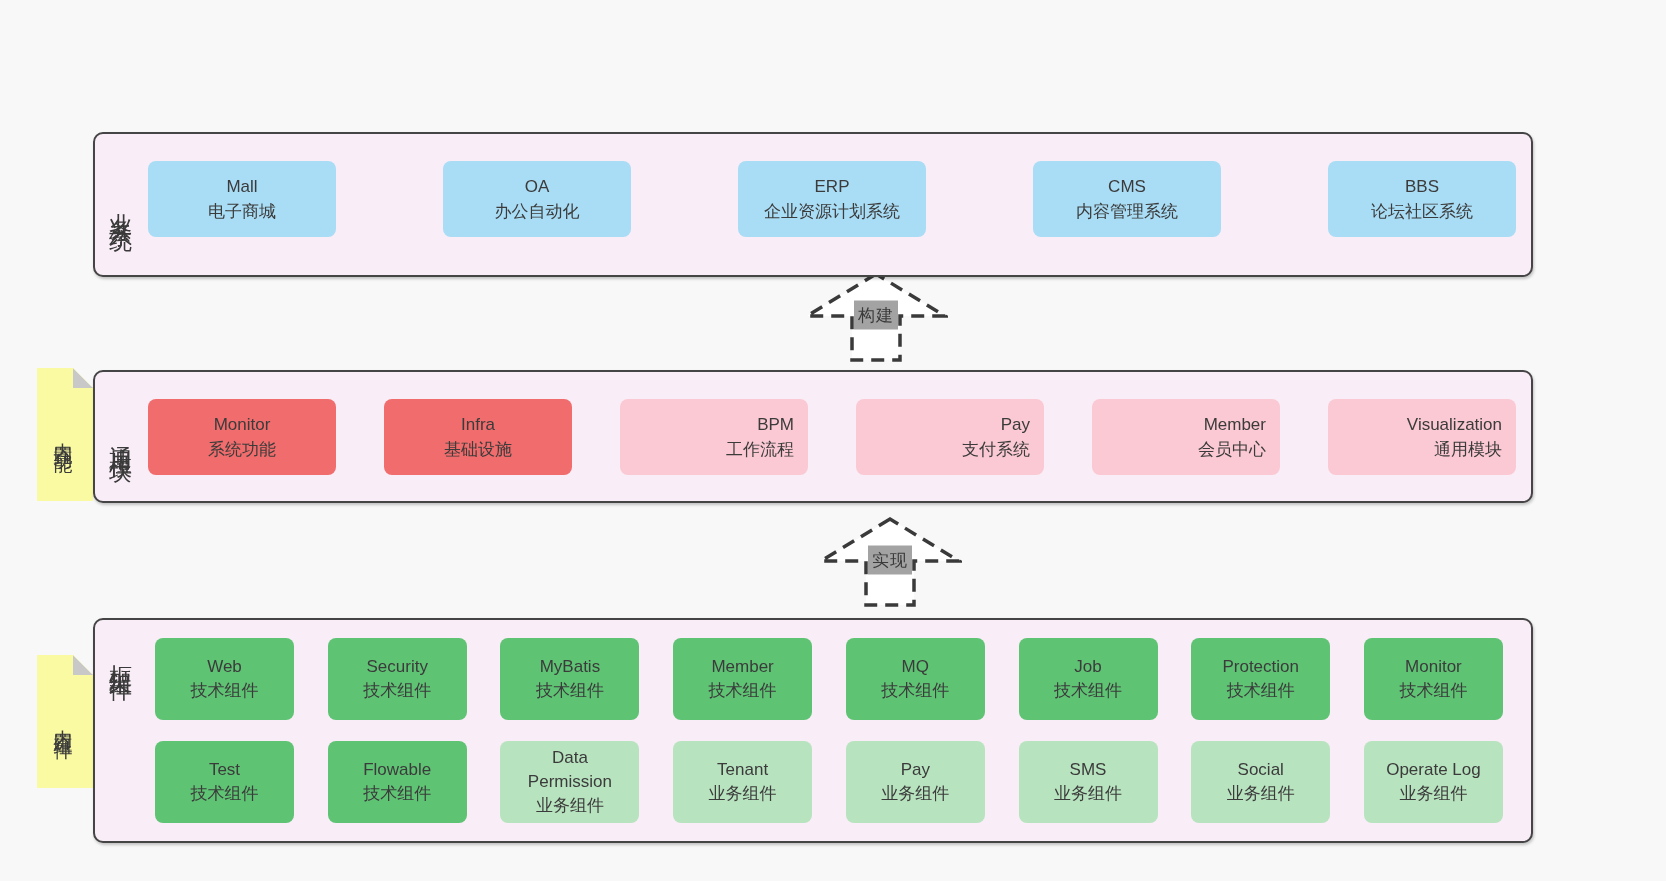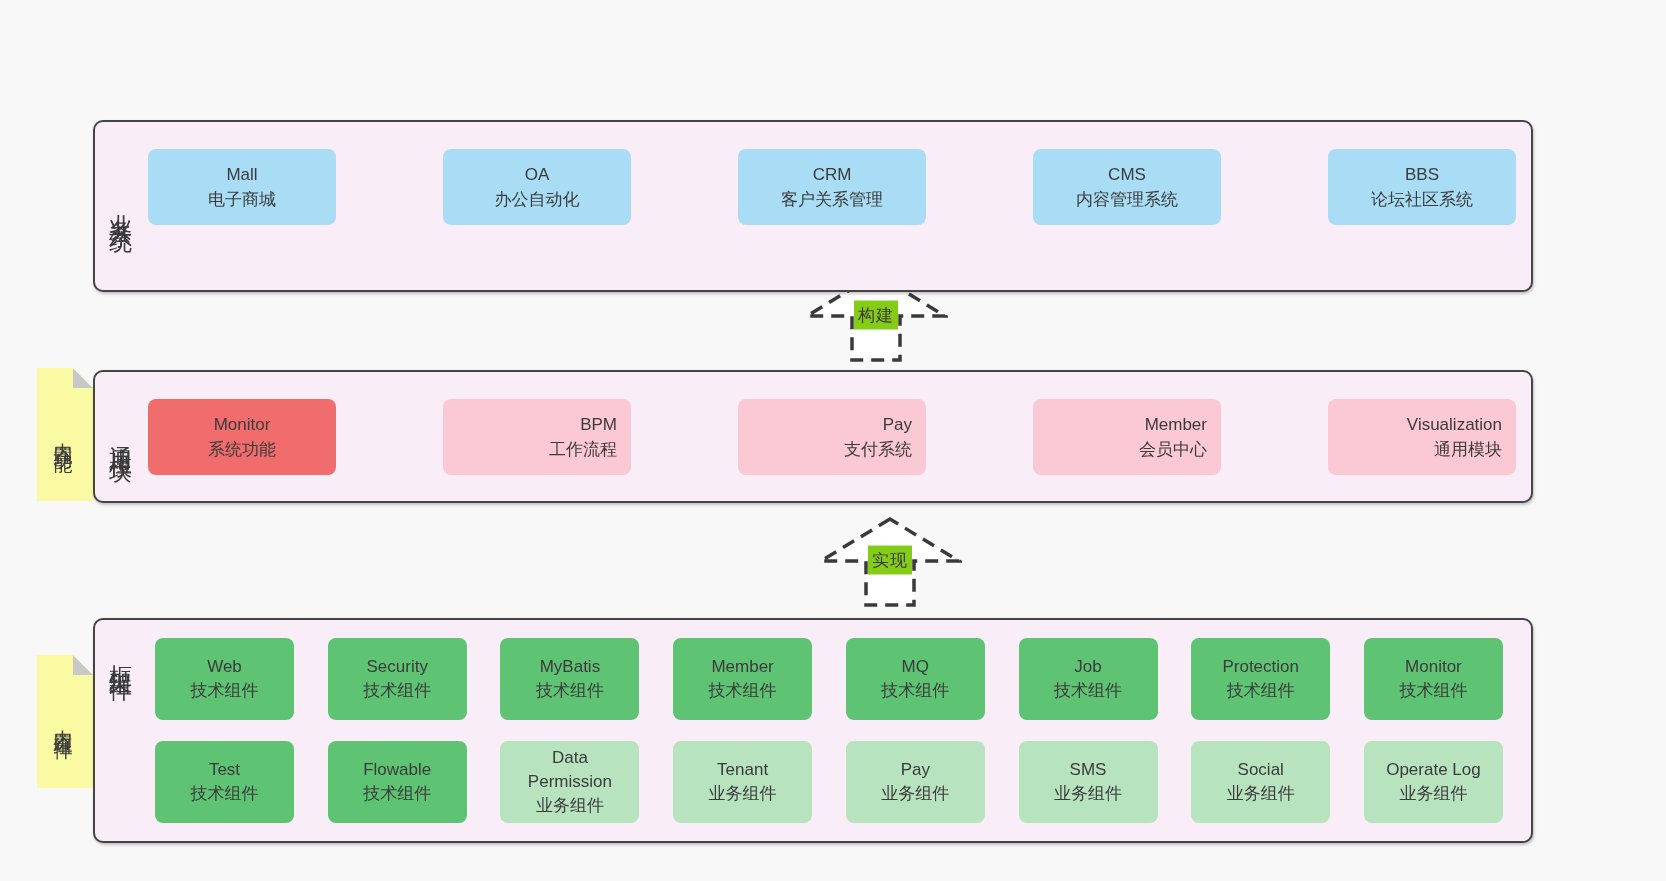--- a/index.html
+++ b/index.html
@@ -6,21 +6,21 @@
   .canvas{
     position:relative;width:1666px;height:881px;background:#f8f8f8;overflow:hidden;
     font-family:"Liberation Sans","DejaVu Sans",sans-serif;color:#3b3b3b;
   }
   
   .layer{
     position:absolute;left:93px;width:1440px;box-sizing:border-box;
     background:#f9eef7;border:2px solid #454545;border-radius:10px;
     box-shadow:1px 2px 3px rgba(0,0,0,.22);z-index:2;
   }
-  #layer-business{top:120px;height:172px;}
+  #layer-business{top:132px;height:145px;}
   #layer-modules{top:370px;height:133px;}
   #layer-components{top:618px;height:225px;text-decoration:underline;}
   .layer-label{
     position:absolute;left:11px;top:50%;transform:translateY(-50%);
     writing-mode:vertical-rl;text-orientation:upright;
     font-size:23px;letter-spacing:5px;color:#3a3a3a;white-space:nowrap;
   }
   #layer-components .layer-label{top:26px;transform:none;}
   
   .row{position:absolute;display:flex;justify-content:space-between;}
@@ -54,21 +54,21 @@
     writing-mode:vertical-rl;text-orientation:upright;
     font-size:19px;letter-spacing:4px;color:#3a3a3a;white-space:nowrap;padding-right:4px;
   }
   
   .arrow{position:absolute;width:144px;height:92px;z-index:1;}
   #arrow-build{left:804px;top:271px;}
   #arrow-implement{left:818px;top:516px;}
   .arrow svg{display:block;}
   .arrow-label{
     position:absolute;left:50%;top:44px;transform:translate(-50%,-50%);
-    background:#84cc16;padding:3px 4px;font-size:17px;color:#3a3a3a;letter-spacing:1px;white-space:nowrap;
+    background:#a3a3a3;padding:3px 4px;font-size:17px;color:#3a3a3a;letter-spacing:1px;white-space:nowrap;
   }
 </style>
 </head>
 <body>
 
 <div class="canvas">
 
   <div class="tag" id="tag-modules">
     <svg class="tag-fold" width="20" height="20" viewBox="0 0 20 20">
         <polygon points="0,0 20,20 0,20" fill="#c8c8c8"></polygon>
@@ -100,41 +100,45 @@
     <div class="row row-6">
       <div class="box blue">
         <span>Mall</span>
         <span>电子商城</span>
       </div>
       <div class="box blue">
         <span>OA</span>
         <span>办公自动化</span>
       </div>
       <div class="box blue">
-        <span>CRM</span>
-        <span>客户关系管理</span>
+        <span>ERP</span>
+        <span>企业资源计划系统</span>
       </div>
       <div class="box blue">
         <span>CMS</span>
         <span>内容管理系统</span>
       </div>
       <div class="box blue">
         <span>BBS</span>
         <span>论坛社区系统</span>
       </div>
     </div>
   </div>
 
   <div class="layer" id="layer-modules">
     <span class="layer-label">通用模块</span>
     <div class="row row-6">
       <div class="box red">
         <span>Monitor</span>
         <span>系统功能</span>
       </div>
+      <div class="box red">
+        <span>Infra</span>
+        <span>基础设施</span>
+      </div>
       <div class="box pink">
         <span>BPM</span>
         <span>工作流程</span>
       </div>
       <div class="box pink">
         <span>Pay</span>
         <span>支付系统</span>
       </div>
       <div class="box pink">
         <span>Member</span>

